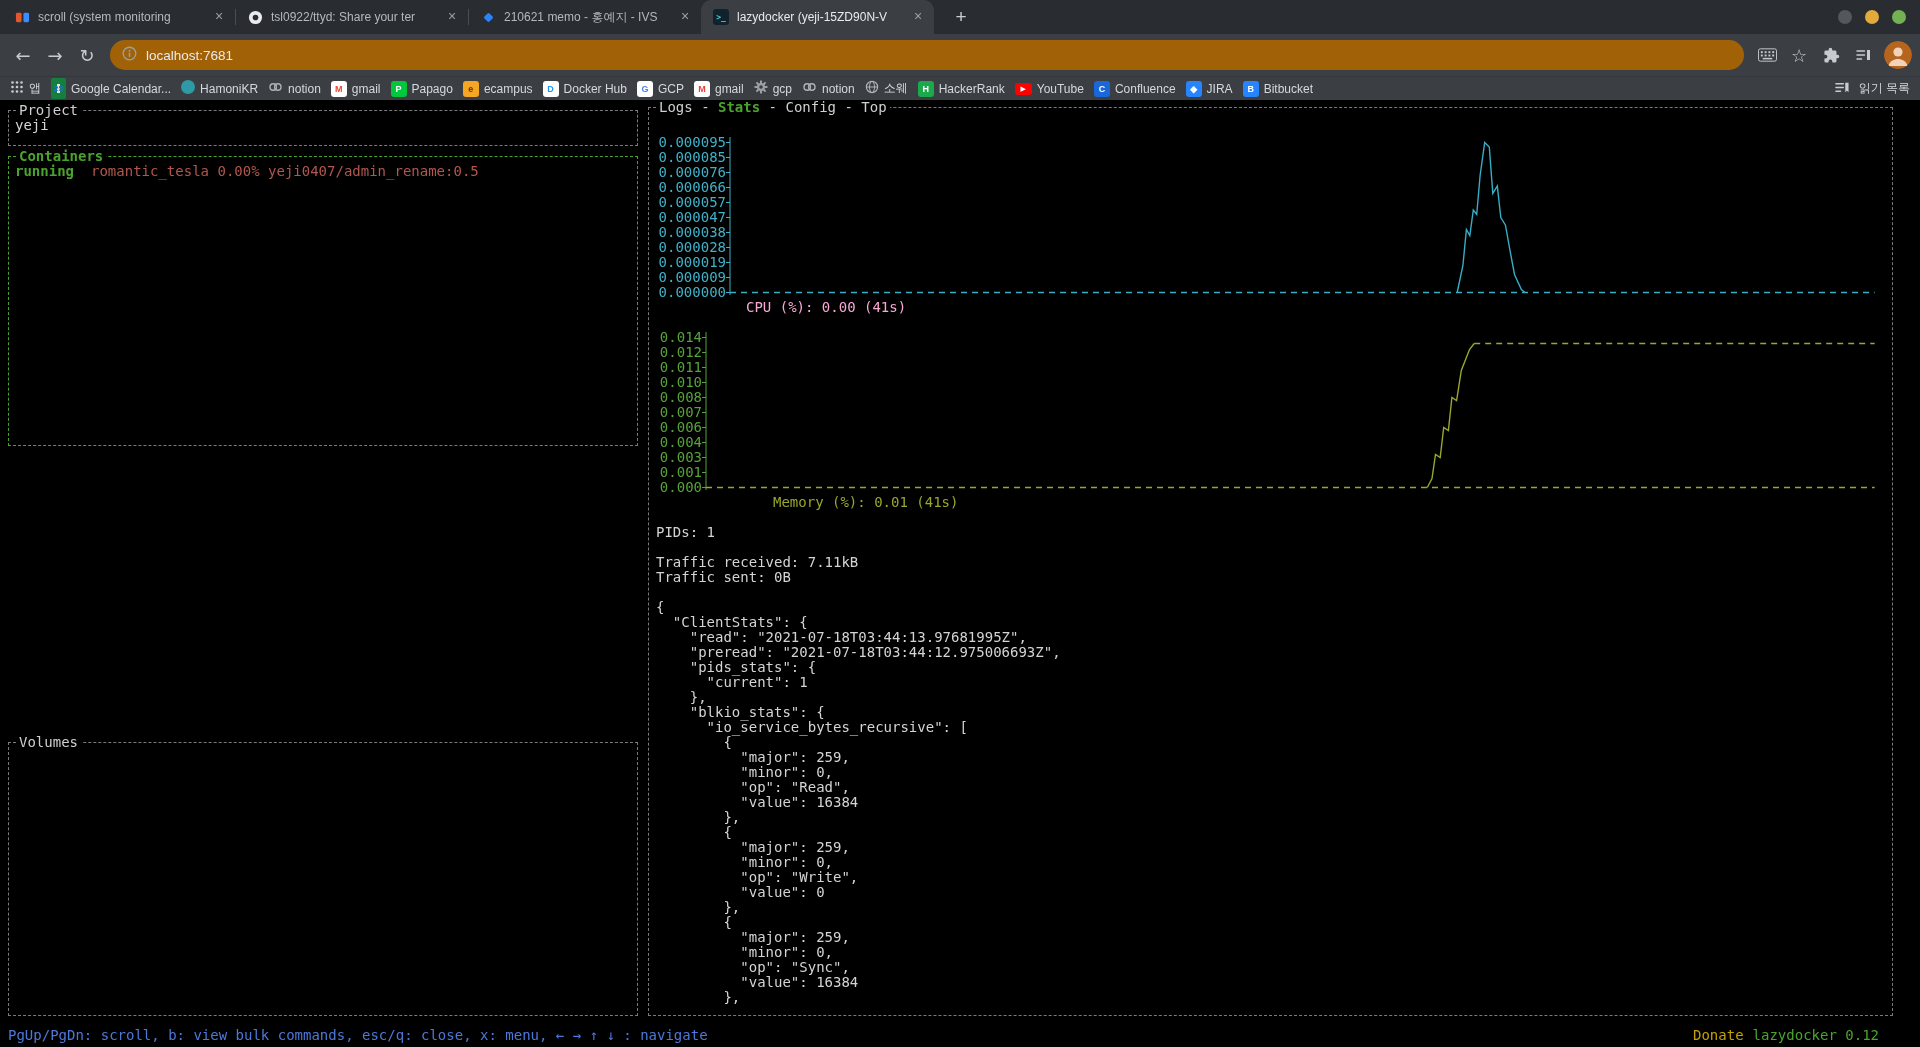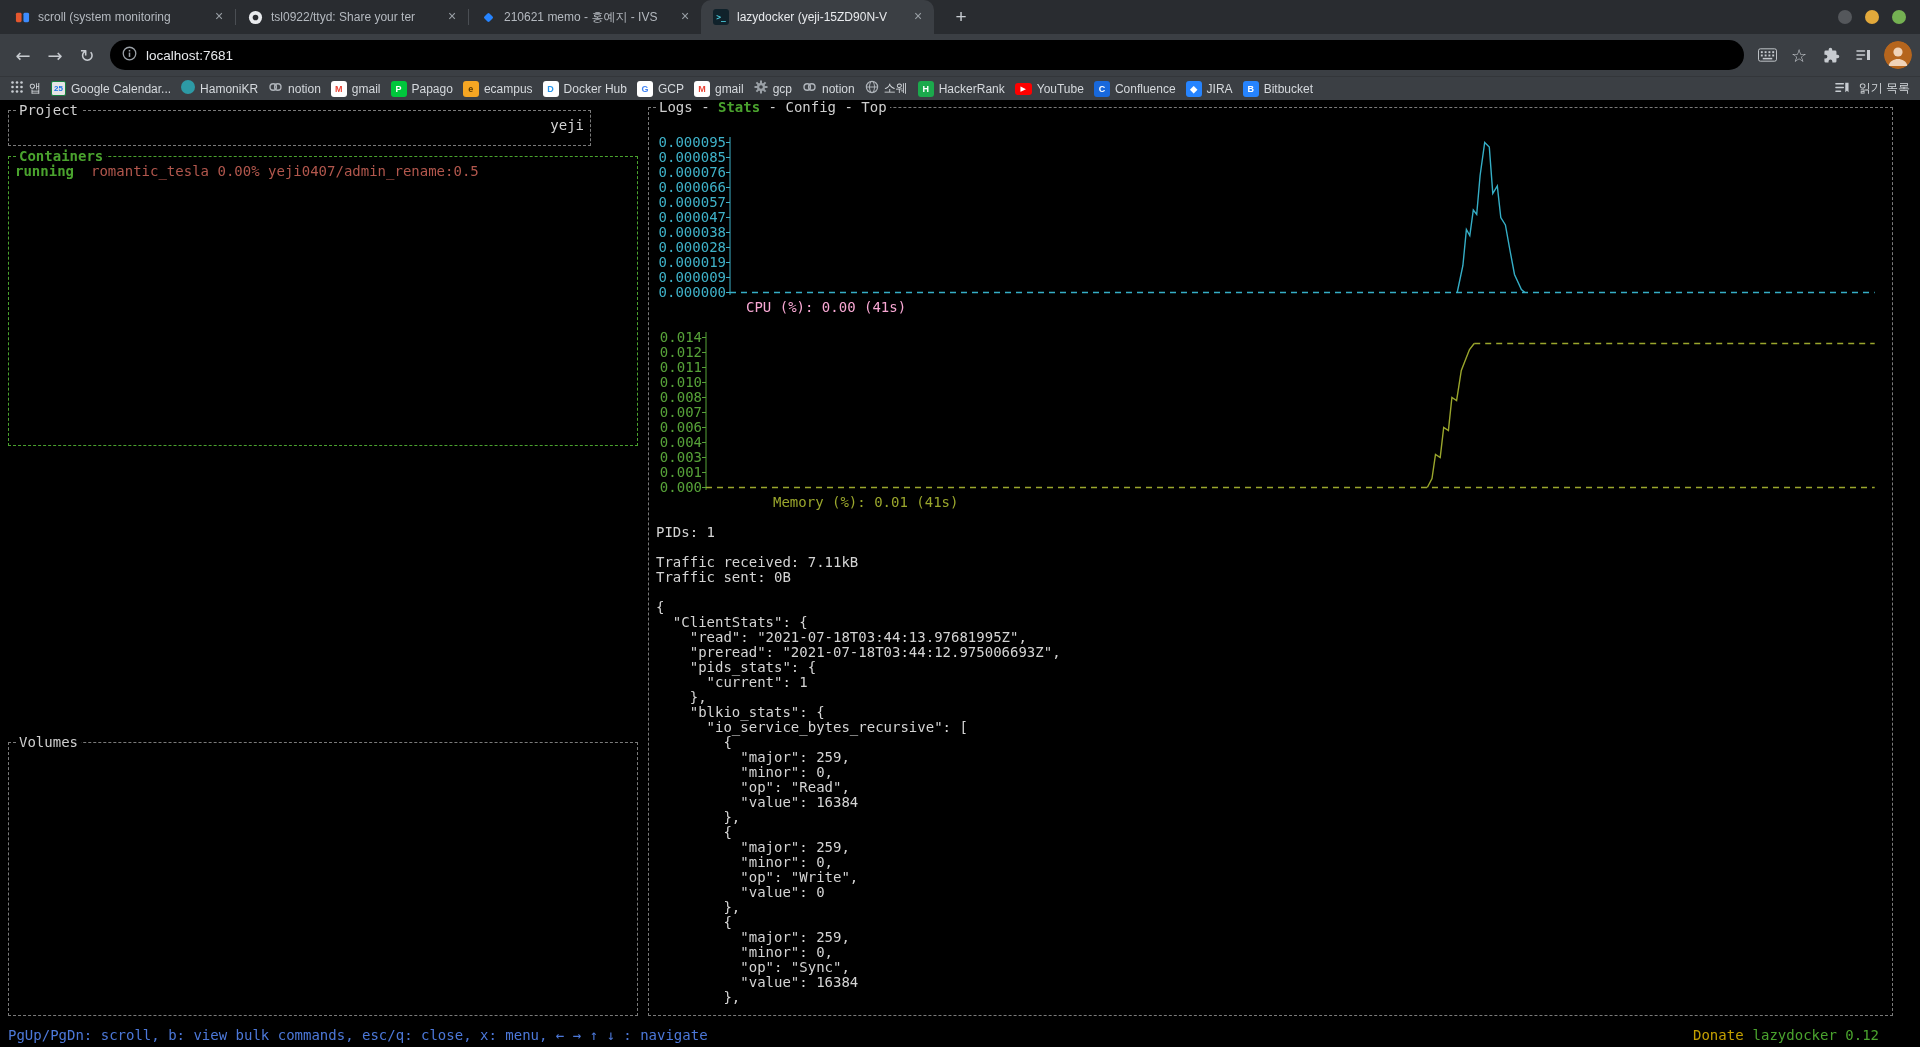--- a/index.html
+++ b/index.html
@@ -26,48 +26,48 @@
   #wincontrols { position:absolute; right:14px; top:10px; display:flex; gap:13px; }
   .wc { width:14px; height:14px; border-radius:50%; display:inline-block; }
   .wc-min { background:#54575b; } .wc-max { background:#e2a93b; } .wc-close { background:#74b152; }
 
   
   #toolbar { position:absolute; top:34px; left:0; right:0; height:42px; background:#3b3f44;
              display:flex; align-items:center; padding:0 8px; gap:2px; }
   .navbtn { width:30px; height:30px; border-radius:50%; color:#c7cbd0; display:flex;
             align-items:center; justify-content:center; font-family:"DejaVu Sans", sans-serif;
             font-size:18px; flex:0 0 auto; }
-  #omnibox { flex:1; height:30px; background:#000000; border-radius:15px; margin:0 6px;
+  #omnibox { flex:1; height:30px; background:#a16207; border-radius:15px; margin:0 6px;
              display:flex; align-items:center; padding:0 12px; gap:9px; color:#e8eaed; font-size:13.5px; }
   #avatar { width:28px; height:28px; border-radius:50%; overflow:hidden; flex:0 0 auto; margin-left:4px; }
 
   
   #bookmarksbar { position:absolute; top:76px; left:0; right:0; height:24px; background:#3b3f44;
                   border-top:1px solid #33363a; display:flex; align-items:center; padding:0 10px;
                   font-size:12px; color:#d5d9dd; }
   #bmlist { display:flex; align-items:center; gap:10px; flex:1; overflow:hidden; }
   .bm { display:flex; align-items:center; gap:5px; white-space:nowrap; }
   .bi-sq { width:16px; height:16px; border-radius:3px; display:flex; align-items:center;
            justify-content:center; font-weight:bold; font-size:9px; }
-  .bi-cal { width:15px; height:15px; background:#e5e5e5; border:1px solid #15803d; border-radius:2px;
+  .bi-cal { width:15px; height:21px; background:#e5e5e5; border:6px solid #15803d; border-radius:2px;
             color:#1a73e8; font-weight:bold; font-size:8px; display:flex; align-items:center; justify-content:center; }
   .bi-yt { width:17px; height:12px; background:#f00; border-radius:3px; color:#fff; font-size:7px;
            display:flex; align-items:center; justify-content:center; }
   .bi-round { width:14px; height:14px; border-radius:50%; display:inline-block; }
   #readinglist { display:flex; align-items:center; gap:10px; margin-left:12px; flex:0 0 auto; }
 
   
   #terminal { position:absolute; top:100px; left:0; right:0; bottom:0; background:#000;
               font-family:"DejaVu Sans Mono", monospace; font-size:14px; line-height:15px; color:#d4d4d4; }
   .panel { position:absolute; border:1px dashed #7a7a7a; }
   .panel.green { border-color:#4aa32e; }
   .ptitle { position:absolute; top:-8px; left:7px; background:#000; padding:0 3px; color:#cfcfcf; white-space:pre; }
   .ptitle.green { color:#4aa32e; font-weight:bold; }
   .pcontent { padding:7px 6px 0 6px; white-space:pre; }
-  #p-project   { top:10px;  left:8px; width:583px; height:36px;text-align:right;  }
+  #p-project   { top:10px;  left:8px; width:630px; height:36px;  }
   #p-containers{ top:56px;  left:8px; width:630px; height:290px; }
   #p-images    { top:358px; left:8px; width:630px; height:276px; }
   #p-volumes   { top:642px; left:8px; width:630px; height:274px; }
   #p-stats     { top:7px; left:648px; width:1245px; height:909px; }
   .c-running { color:#4aa32e; font-weight:bold; }
   .c-rest { color:#b2574d; margin-left:17px; }
   .tabsline { display:flex; white-space:pre; }
   .tabsline .sep { color:#cfcfcf; }
   .tabsline .stat-tab { color:#cfcfcf; }
   .tabsline .stat-tab.active-tab { color:#4aa32e; font-weight:bold; }

